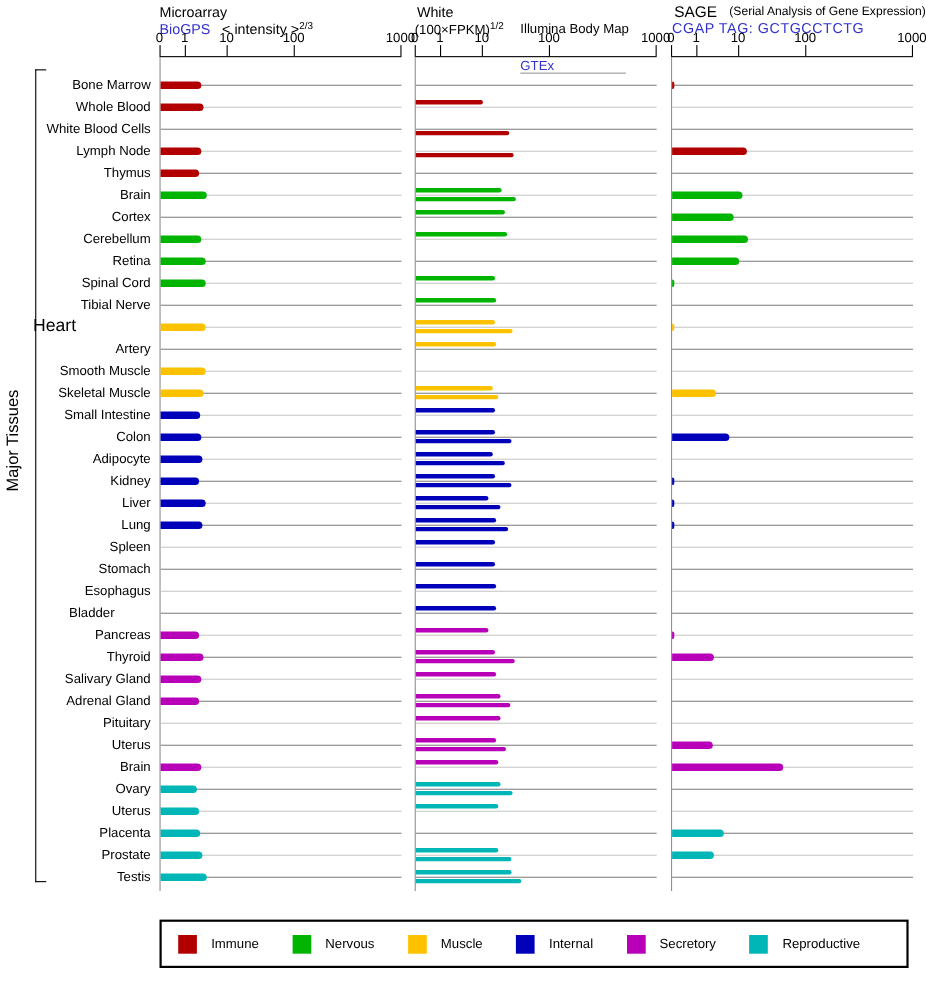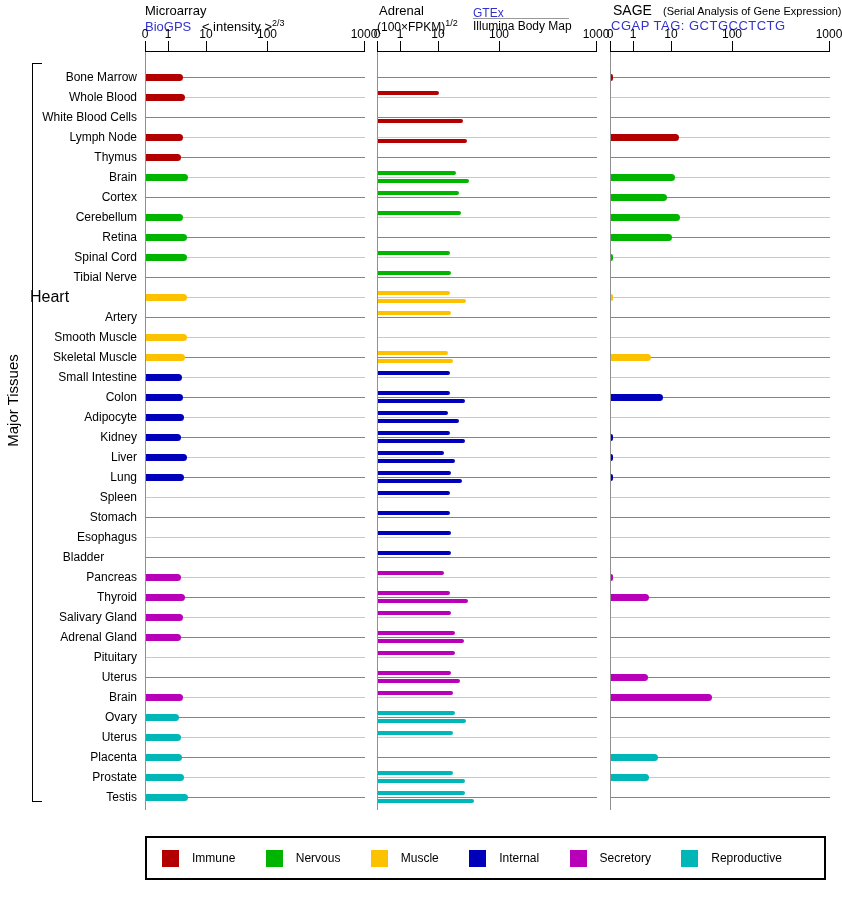--- a/index.html
+++ b/index.html
@@ -4,41 +4,41 @@
 <style>
   html,body{margin:0;padding:0;background:#fff;}
   .canvas{position:relative;width:842px;height:900px;background:#ffffff;
     font-family:"Liberation Sans","DejaVu Sans",sans-serif;color:#000;overflow:hidden;}
   .abs{position:absolute;}
   .hdr{font-size:13px;white-space:nowrap;}
   .hdr-sm{font-size:12px;white-space:nowrap;}
   .hdr-xs{font-size:11px;white-space:nowrap;}
   .link{color:#3333cc;}
   sup.frac{font-size:9px;}
-  .gtex-wrap{border-bottom:1px solid #999;width:96px;height:15px;}
+  .gtex-wrap{border-bottom:1px solid #999;width:96px;height:15px;margin-top:48px;}
   .bracket{border:1px solid #000;border-right:none;}
   .mt-label{font-size:15px;white-space:nowrap;transform:rotate(-90deg);}
   .legend{left:145px;top:836px;width:681px;height:44px;border:2px solid #000;
     display:flex;align-items:center;justify-content:space-between;
     padding:0 42px 0 15px;box-sizing:border-box;}
   .legend-item{display:flex;align-items:center;gap:13px;font-size:12px;}
   .swatch{width:17px;height:17px;display:inline-block;}
 </style>
 </head>
 <body>
 
 <div class="canvas" id="canvas">
 
   <div class="abs hdr" style="left:145px;top:3px;">Microarray</div>
   <div class="abs hdr" style="left:145px;top:18px;">
     <span class="link">BioGPS</span>
     <span style="margin-left:7px;">&lt; intensity &gt;</span><sup class="frac">2/3</sup>
   </div>
 
-  <div class="abs hdr" style="left:379px;top:3px;">Adrenal</div>
+  <div class="abs hdr" style="left:379px;top:3px;">White</div>
   <div class="abs hdr-sm" style="left:377px;top:18px;">
     <span>(100×FPKM)</span><sup class="frac">1/2</sup>
   </div>
   <div class="abs gtex-wrap" style="left:473px;top:3px;">
     <span class="link hdr-sm">GTEx</span>
   </div>
   <div class="abs hdr-sm" style="left:473px;top:19px;">Illumina Body Map</div>
 
   <div class="abs" style="left:613px;top:2px;font-size:14px;">SAGE</div>
   <div class="abs hdr-xs" style="left:663px;top:5px;">(Serial Analysis of Gene Expression)</div>

